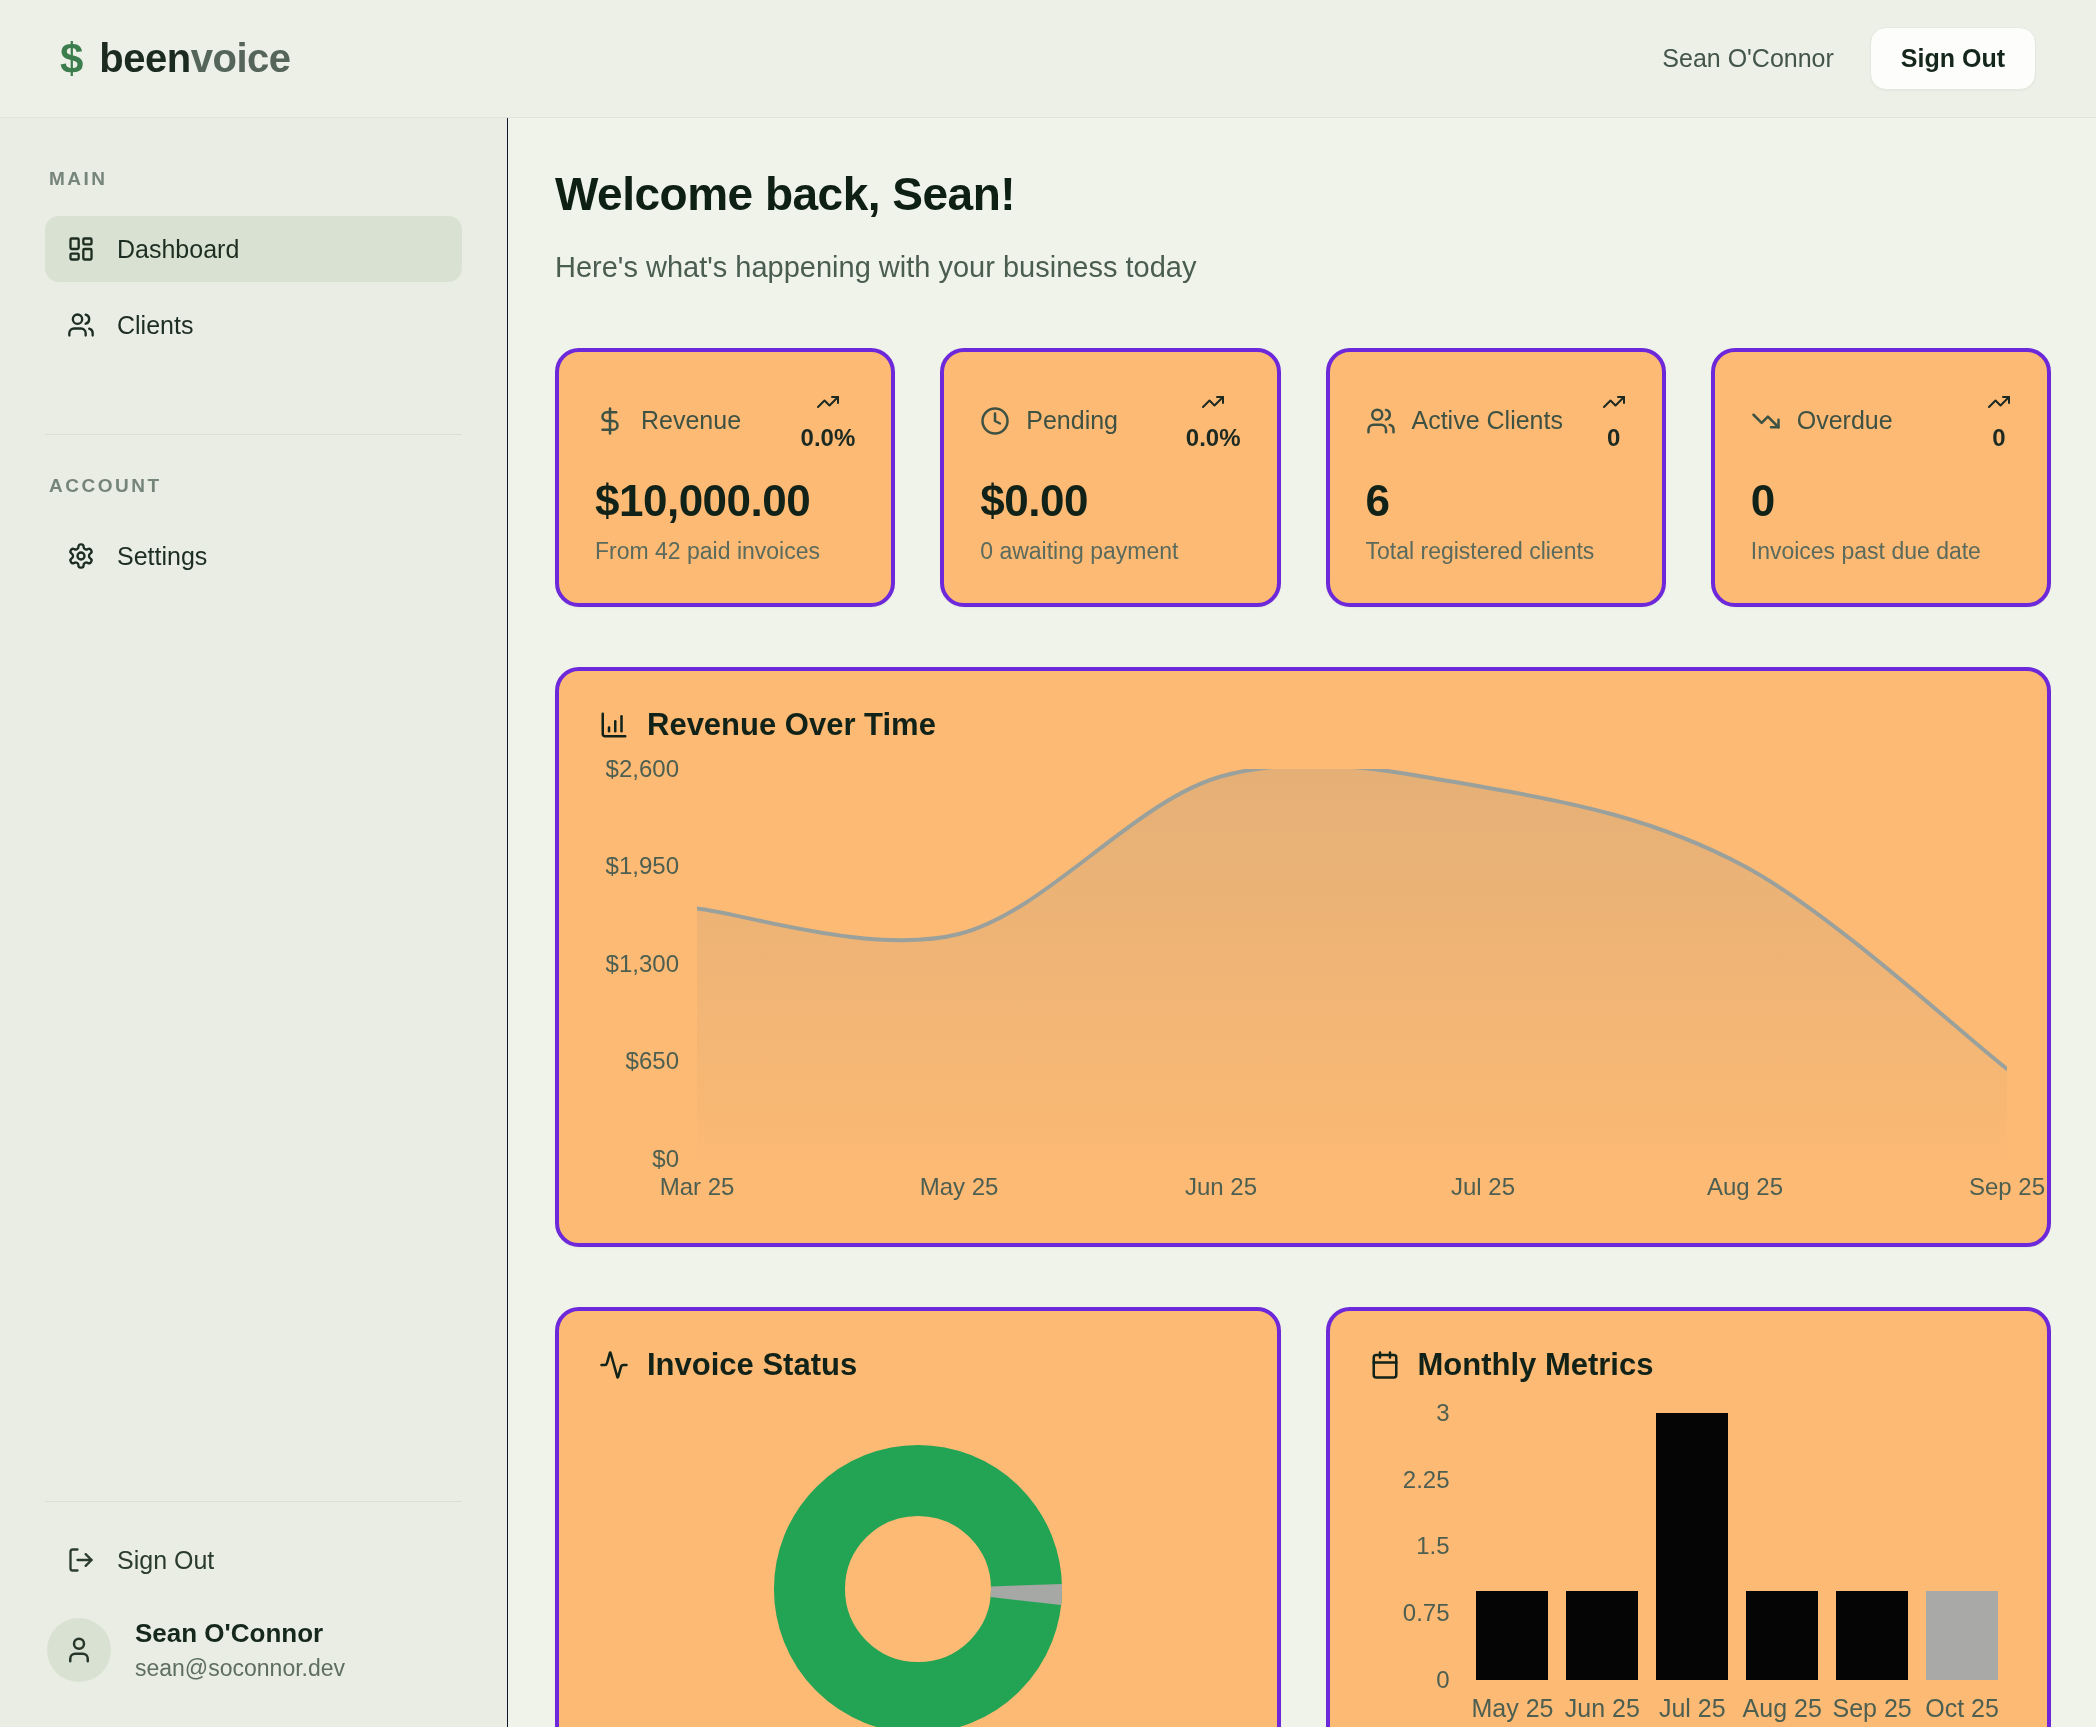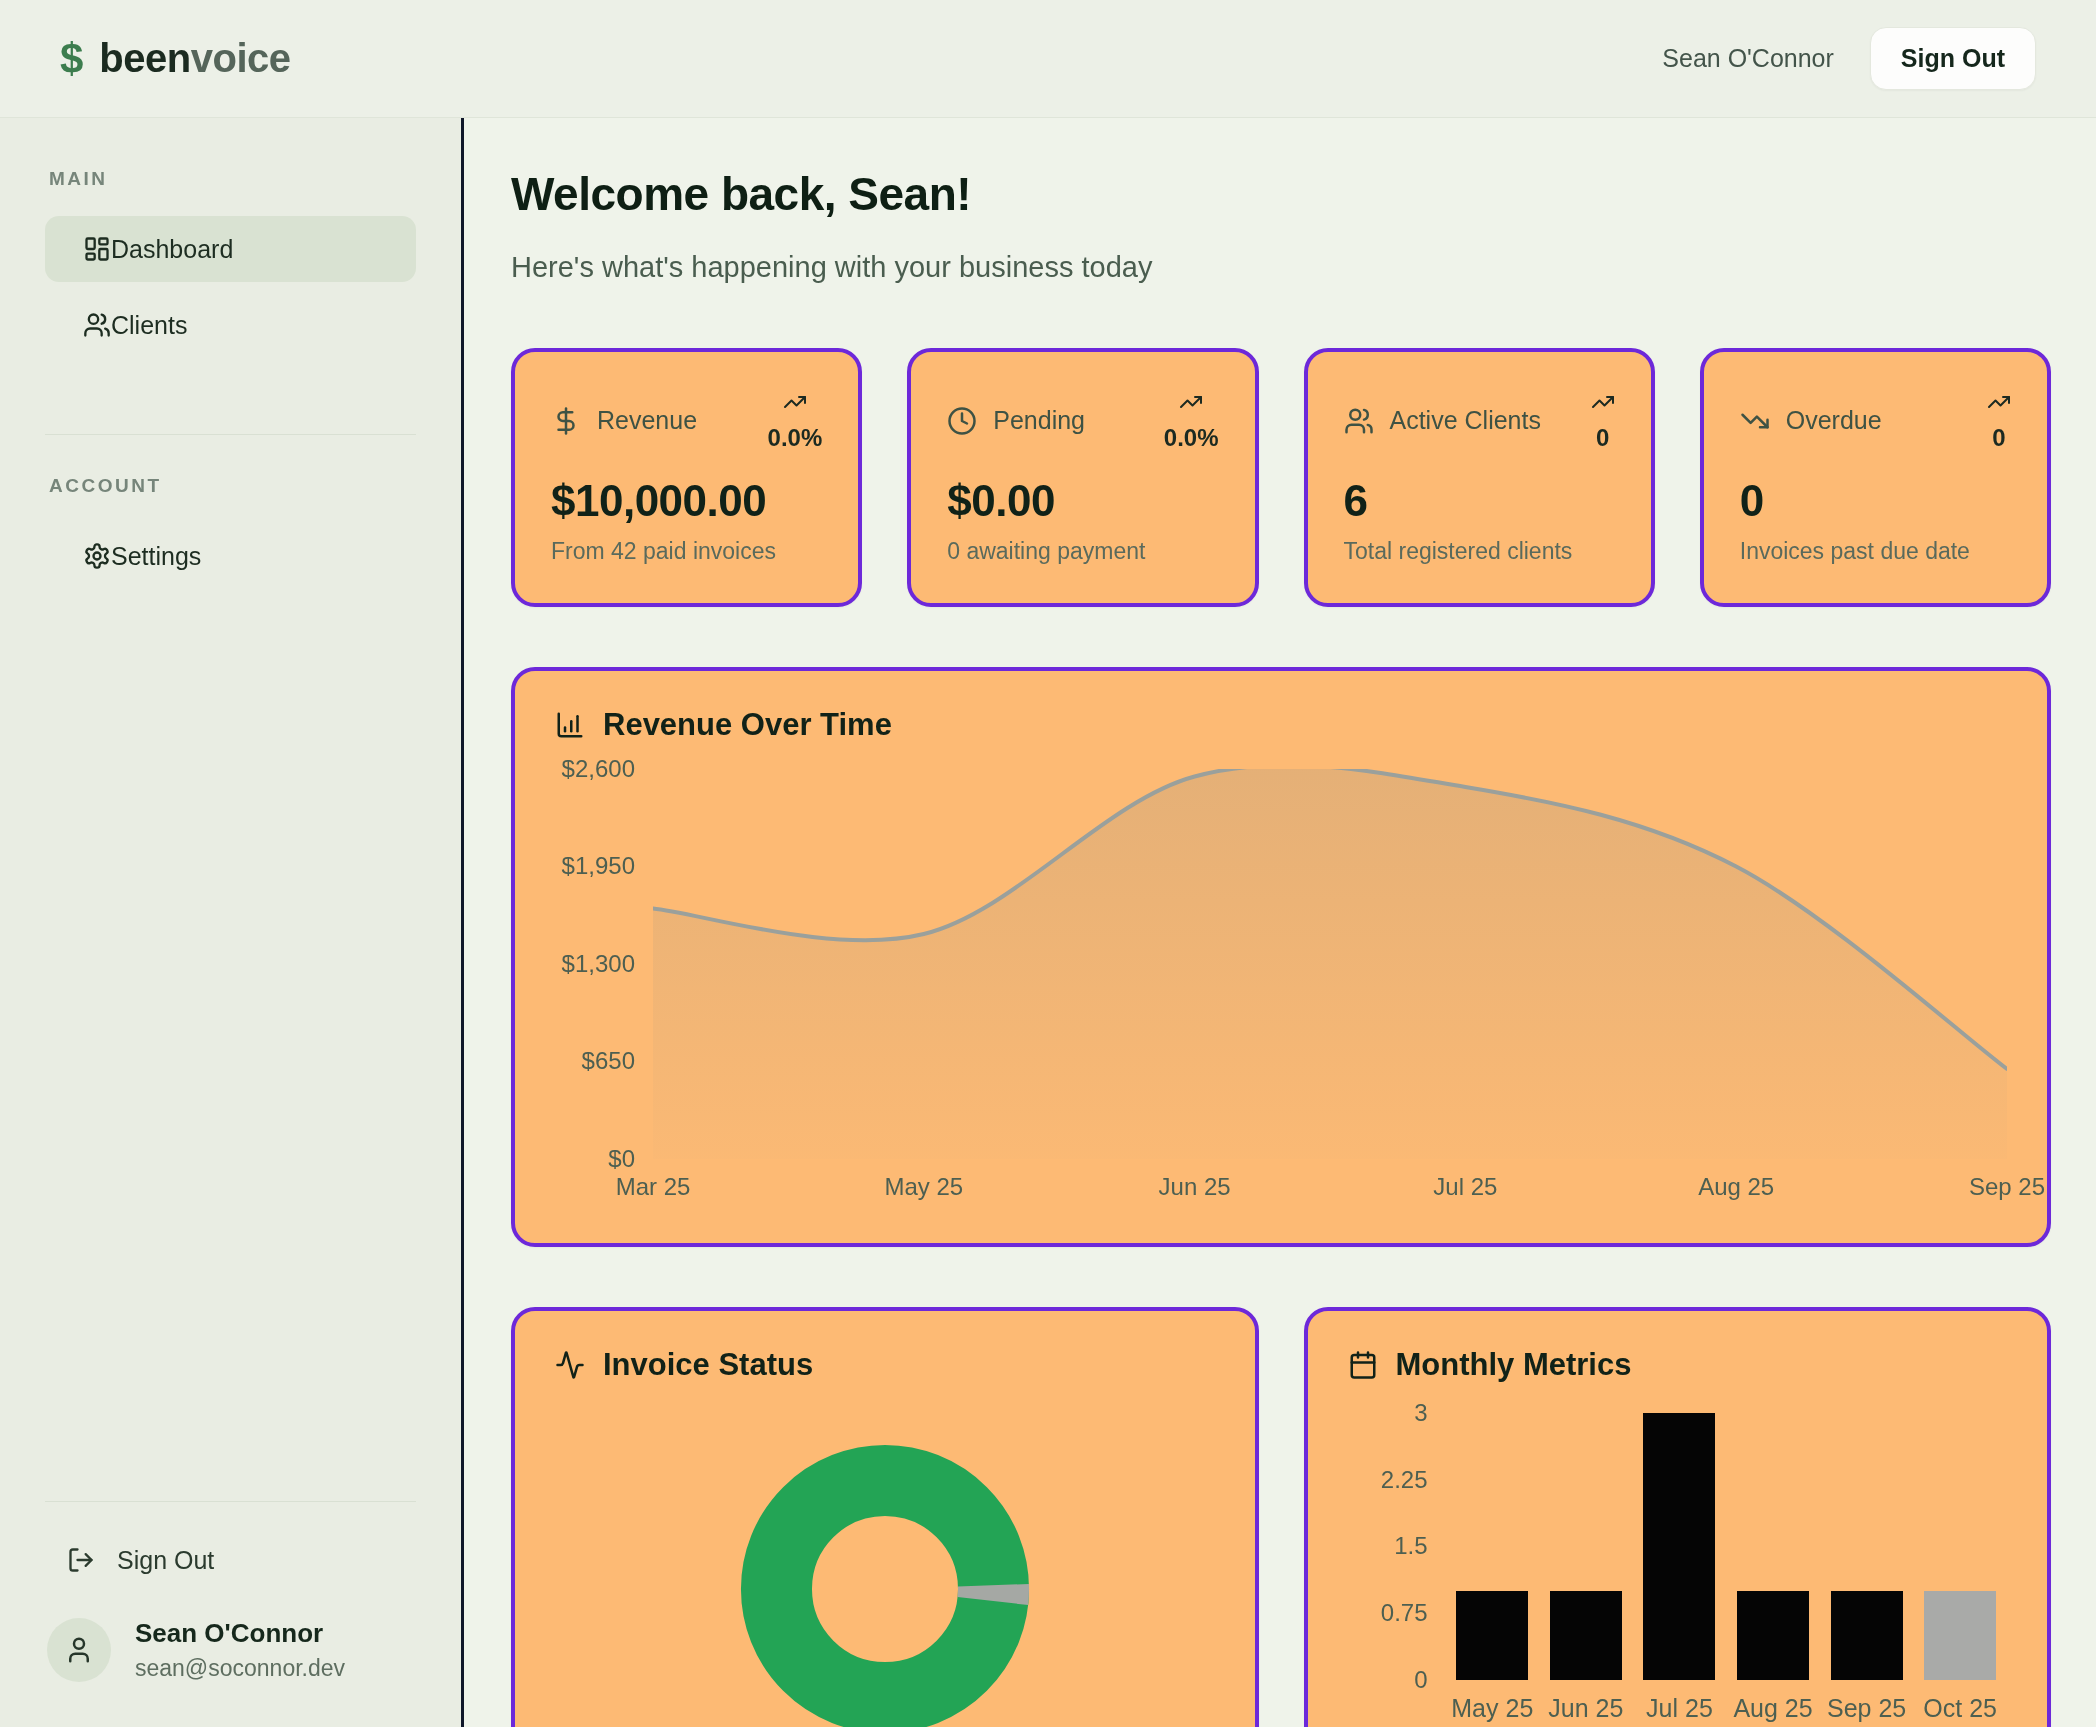--- a/index.html
+++ b/index.html
@@ -22,31 +22,31 @@
   .header-right { display:flex; align-items:center; gap:36px; }
   .header-user { font-size:25px; color:#43544a; }
   .signout-btn {
     background:#fdfdfc; border:1px solid #e4e8de; border-radius:16px;
     padding:16px 30px; font-size:25px; font-weight:600; color:#15271c;
     font-family:inherit; cursor:pointer; box-shadow:0 1px 2px rgba(0,0,0,.04);
   }
   
   .shell { display:flex; height:1609px; }
   .sidebar {
-    width:464px; background:#e9ede3; border-right:3px solid #0f172a;
+    width:508px; background:#e9ede3; border-right:1px solid #0f172a;
     padding:50px 45px 45px; display:flex; flex-direction:column; flex:none;
   }
   .nav-section-label {
     font-size:19px; font-weight:700; letter-spacing:2.5px; color:#76857a;
     margin:0 0 26px 4px;
   }
   .nav-list { display:flex; flex-direction:column; gap:10px; }
   .nav-item {
     height:66px; border-radius:14px; display:flex; align-items:center;
-    padding:0 38px; font-size:25px; font-weight:500; color:#1d2d21;
+    gap:22px; padding:0 22px; font-size:25px; font-weight:500; color:#1d2d21;
     cursor:pointer;
   }
   .nav-item.active { background:#d9e2d2; }
   .icon { display:inline-flex; flex:none; }
   .icon svg { width:100%; height:100%; }
   .i28 { width:28px; height:28px; }
   .i30 { width:30px; height:30px; }
   .i24 { width:24px; height:24px; }
   .sidebar-divider { height:1px; background:#d9e0d3; margin-top:76px; }
   .nav-section-label.account { margin-top:40px; }

